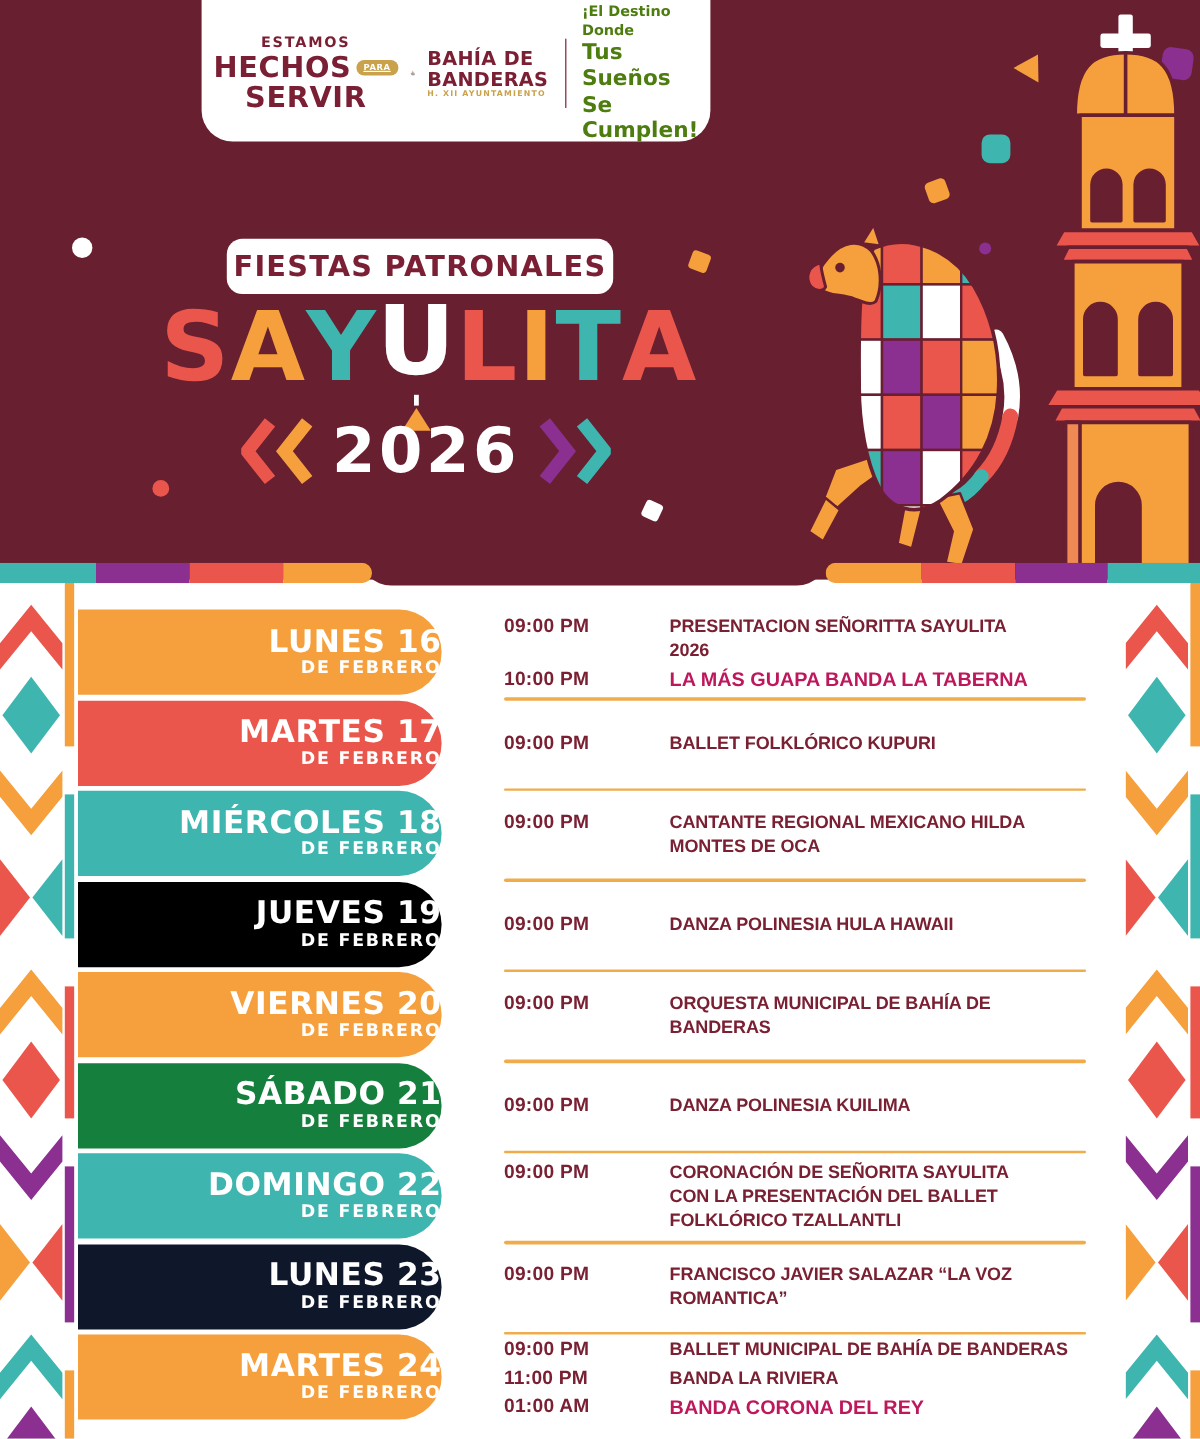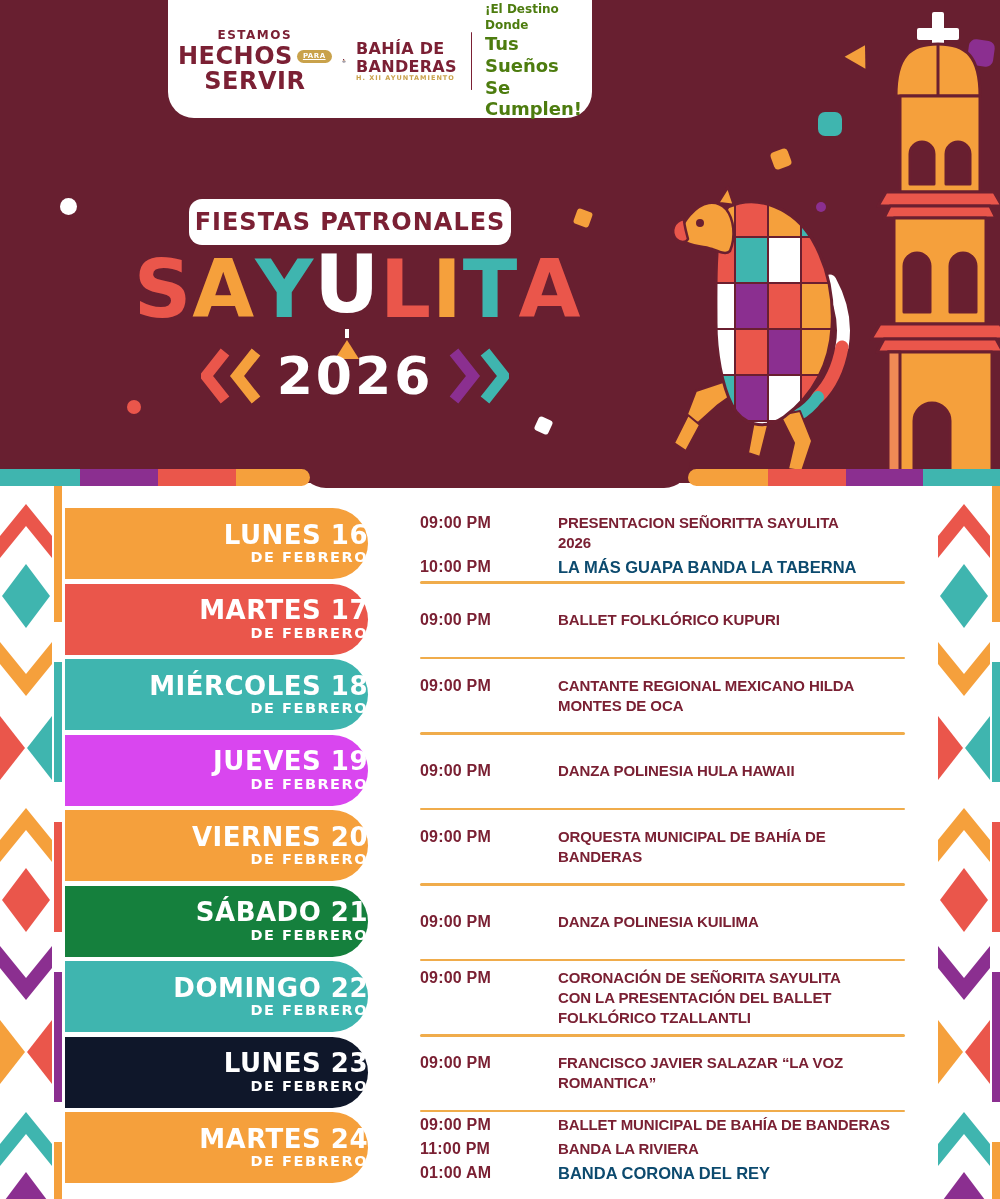--- a/index.html
+++ b/index.html
@@ -76,21 +76,21 @@
         color:#fff;display:flex;flex-direction:column;justify-content:center;align-items:flex-end;
         padding-left:58px;box-sizing:border-box;}
   .pill-day{font:800 26px/1.1 "DejaVu Sans",sans-serif;letter-spacing:.5px;}
   .pill-month{font:700 14.5px/1.2 "DejaVu Sans",sans-serif;letter-spacing:1.5px;}
   .events{position:absolute;left:355px;top:50%;transform:translateY(-50%);width:485px;
           display:flex;flex-direction:column;gap:4px;}
   .ev{display:flex;align-items:flex-start;gap:28px;}
   .time{width:110px;flex:none;font:700 16px/20px "Liberation Sans",sans-serif;color:#7A2033;letter-spacing:.2px;}
   .etitle{font:700 15px/20px "Liberation Sans",sans-serif;color:#7A2033;letter-spacing:-.1px;
           white-space:pre-line;width:375px;}
-  .etitle.hl{color:#0c4a6e;font-size:16.5px;letter-spacing:0;}
+  .etitle.hl{color:#be185d;font-size:16.5px;letter-spacing:0;}
 </style>
 </head>
 <body>
 
 <div class="poster">
 
   <div class="header">
 
     <div class="deco circle-white"></div>
     <div class="deco dot-red"></div>
@@ -320,21 +320,21 @@
         </div>
         <div class="events">
           <div class="ev">
             <div class="time">09:00 PM</div>
             <div class="etitle">CANTANTE REGIONAL MEXICANO HILDA
 MONTES DE OCA</div>
           </div>
         </div>
       </div>
       <div class="row">
-        <div class="pill" style="background: #d946ef;">
+        <div class="pill" style="background: #000000;">
           <div class="pill-day">JUEVES 19</div>
           <div class="pill-month">DE FEBRERO</div>
         </div>
         <div class="events">
           <div class="ev">
             <div class="time">09:00 PM</div>
             <div class="etitle">DANZA POLINESIA HULA HAWAII</div>
           </div>
         </div>
       </div>

